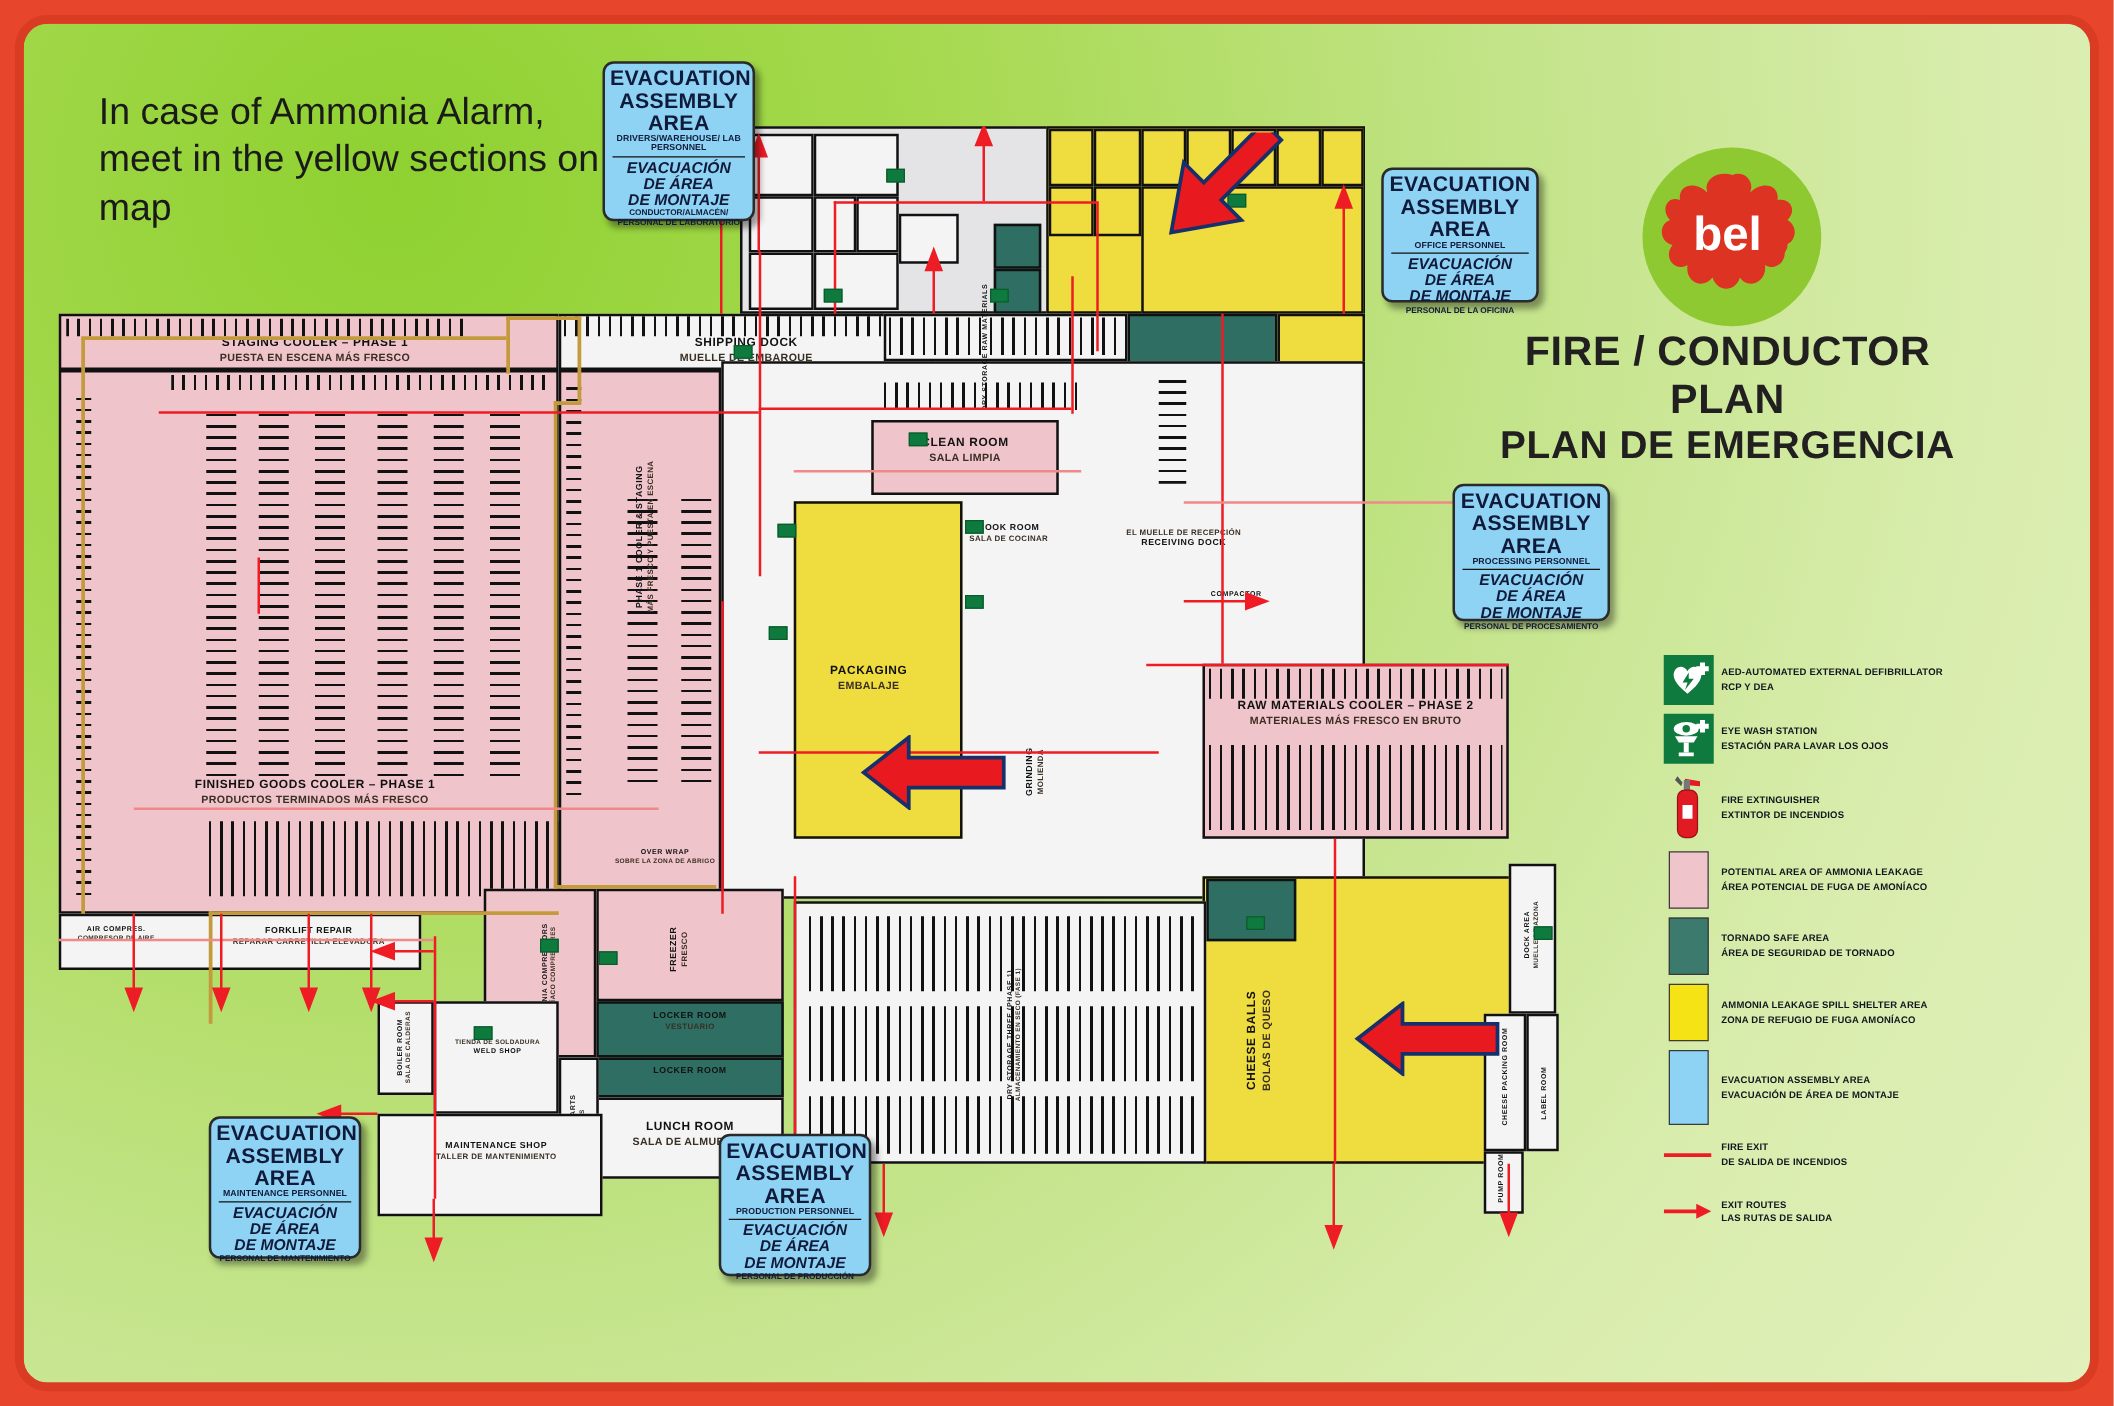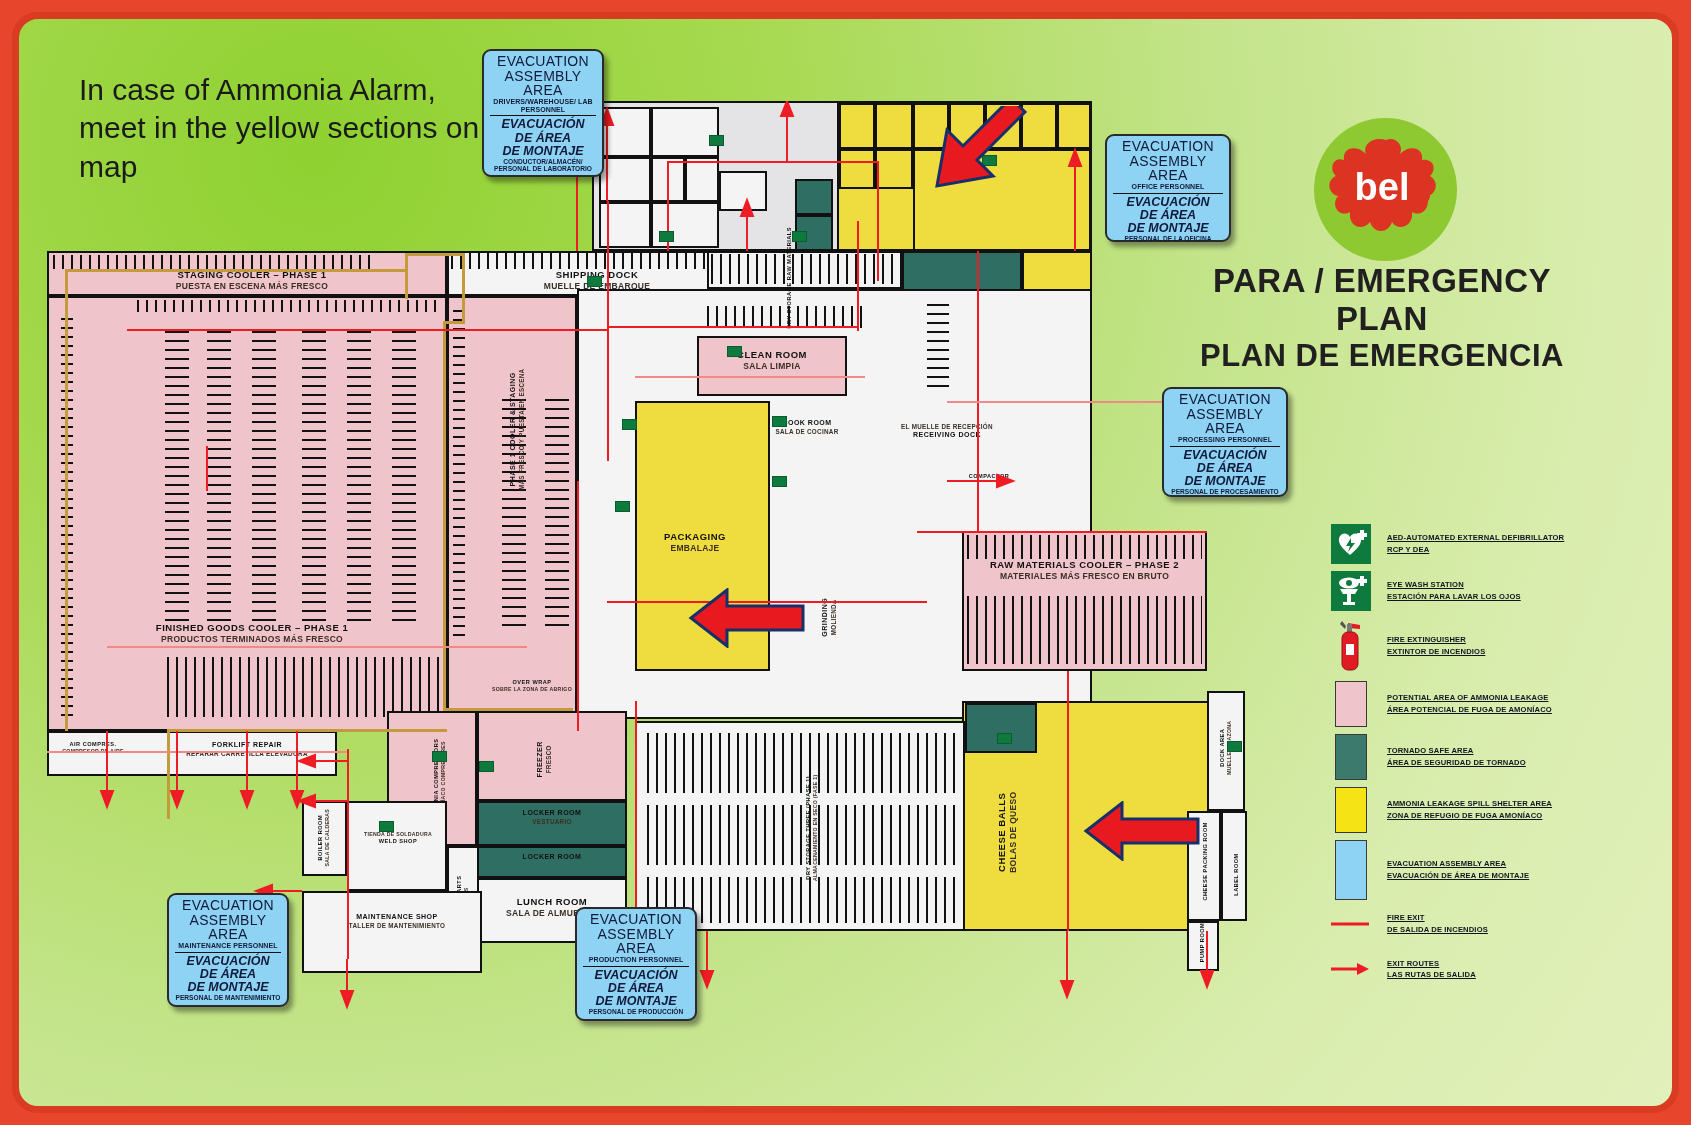--- a/index.html
+++ b/index.html
@@ -9,41 +9,41 @@
   #inner{position:absolute;left:12px;top:12px;width:1667px;height:1101px;
     border-radius:26px;background:
       radial-gradient(circle at 18% 12%, #8ed130 0%, #a6d94f 26%, #c4e48b 55%, #d9edae 78%, #e2f0bb 100%);
     border:7px solid #d93b23;box-sizing:border-box;overflow:hidden;}
   .note{position:absolute;left:60px;top:52px;width:420px;font-size:30px;line-height:1.28;
     color:#1a1a1a;font-family:"Liberation Sans",sans-serif;}
   
   .evac{position:absolute;background:#8fd3f4;border:2px solid #2a2a2a;border-radius:9px;
     box-shadow:4px 5px 5px rgba(0,0,0,.38);text-align:center;color:#101a3a;
     padding:3px 4px 4px 4px;box-sizing:border-box;}
-  .evac .en{font-weight:normal;font-size:14px;line-height:1.05;letter-spacing:.3px;}
+  .evac .en{font-weight:bold;font-size:17px;line-height:1.05;letter-spacing:.3px;}
   .evac .ensub{font-weight:bold;font-size:7px;line-height:1.1;letter-spacing:.1px;}
   .evac hr{border:none;border-top:1.6px solid #111;margin:2px 2px;}
   .evac .es{font-weight:bold;font-style:italic;font-size:12.5px;line-height:1.05;}
   .evac .essub{font-weight:bold;font-size:6.6px;line-height:1.1;}
   #evac-drivers{left:463px;top:30px;width:122px;height:128px;}
   #evac-office{left:1086px;top:115px;width:126px;height:108px;}
   #evac-processing{left:1143px;top:368px;width:126px;height:110px;}
   #evac-maint{left:148px;top:874px;width:122px;height:114px;}
   #evac-production{left:556px;top:888px;width:122px;height:114px;}
   
   #logo{position:absolute;left:1295px;top:99px;width:143px;height:143px;border-radius:50%;
     background:#8fc932;display:flex;align-items:center;justify-content:center;}
   #title{position:absolute;left:1163px;top:243px;width:400px;text-align:center;color:#221f20;}
   #title .t1{font-size:33px;font-weight:bold;letter-spacing:.5px;line-height:1.15;}
   #title .t2{font-size:31px;font-weight:bold;letter-spacing:.5px;line-height:1.15;}
   
   #legend{position:absolute;left:1310px;top:505px;width:350px;}
   .lg-row{display:flex;align-items:center;margin-bottom:7px;}
   .lg-sw{width:44px;flex:0 0 44px;display:flex;justify-content:center;align-items:center;}
-  .lg-txt{margin-left:14px;font-size:7.6px;font-weight:bold;color:#11161e;line-height:1.55;letter-spacing:.15px;text-decoration:underline;}
+  .lg-txt{margin-left:4px;font-size:7.6px;font-weight:bold;color:#11161e;line-height:1.55;letter-spacing:.15px;}
   .sw-box{width:30px;border:1.4px solid #3a3a3a;}
   .safety{width:40px;height:40px;background:#0f7a3d;display:flex;align-items:center;justify-content:center;position:relative;}
   
   #map{position:absolute;left:28px;top:82px;width:1245px;height:930px;}
   .rm{position:absolute;box-sizing:border-box;border:2px solid #111;}
   .pink{background:#f0c4cb;}
   .yel{background:#efdc3f;}
   .teal{background:#2f6f63;}
   .gry{background:#e4e4e6;}
   .wht{background:#f4f4f4;}
@@ -423,21 +423,21 @@
       <path fill="#dd3322" d="M60 10 C70 6 78 16 74 24 C84 14 98 18 96 30 C106 28 112 38 104 46
         C114 52 110 66 100 66 C106 76 96 88 86 82 C88 96 72 102 66 92 C62 104 48 104 44 92
         C36 102 22 96 24 82 C14 88 4 76 12 66 C2 64 0 50 10 46 C2 38 8 26 18 30
         C16 18 30 14 40 24 C36 14 48 6 60 10 Z"></path>
       <text x="56" y="70" font-family="Liberation Sans,sans-serif" font-size="38" font-weight="bold" fill="#ffffff" text-anchor="middle">bel</text>
       <circle cx="95" cy="66" r="9" fill="#dd3322"></circle>
     </svg>
   </div>
 
   <div id="title">
-    <div class="t1">PARA / EMERGENCY PLAN</div>
+    <div class="t1">FIRE / CONDUCTOR PLAN</div>
     <div class="t2">PLAN DE EMERGENCIA</div>
   </div>
 
   <div id="legend">
 
     <div class="lg-row">
       <div class="lg-sw">
             <div class="safety">
         <svg width="34" height="34" viewBox="0 0 34 34">
           <path d="M16 28 C6 20 3 14 6 9 C9 5 14 6 16 10 C18 6 23 5 26 9 C29 14 26 20 16 28 Z" fill="#fff"></path>

